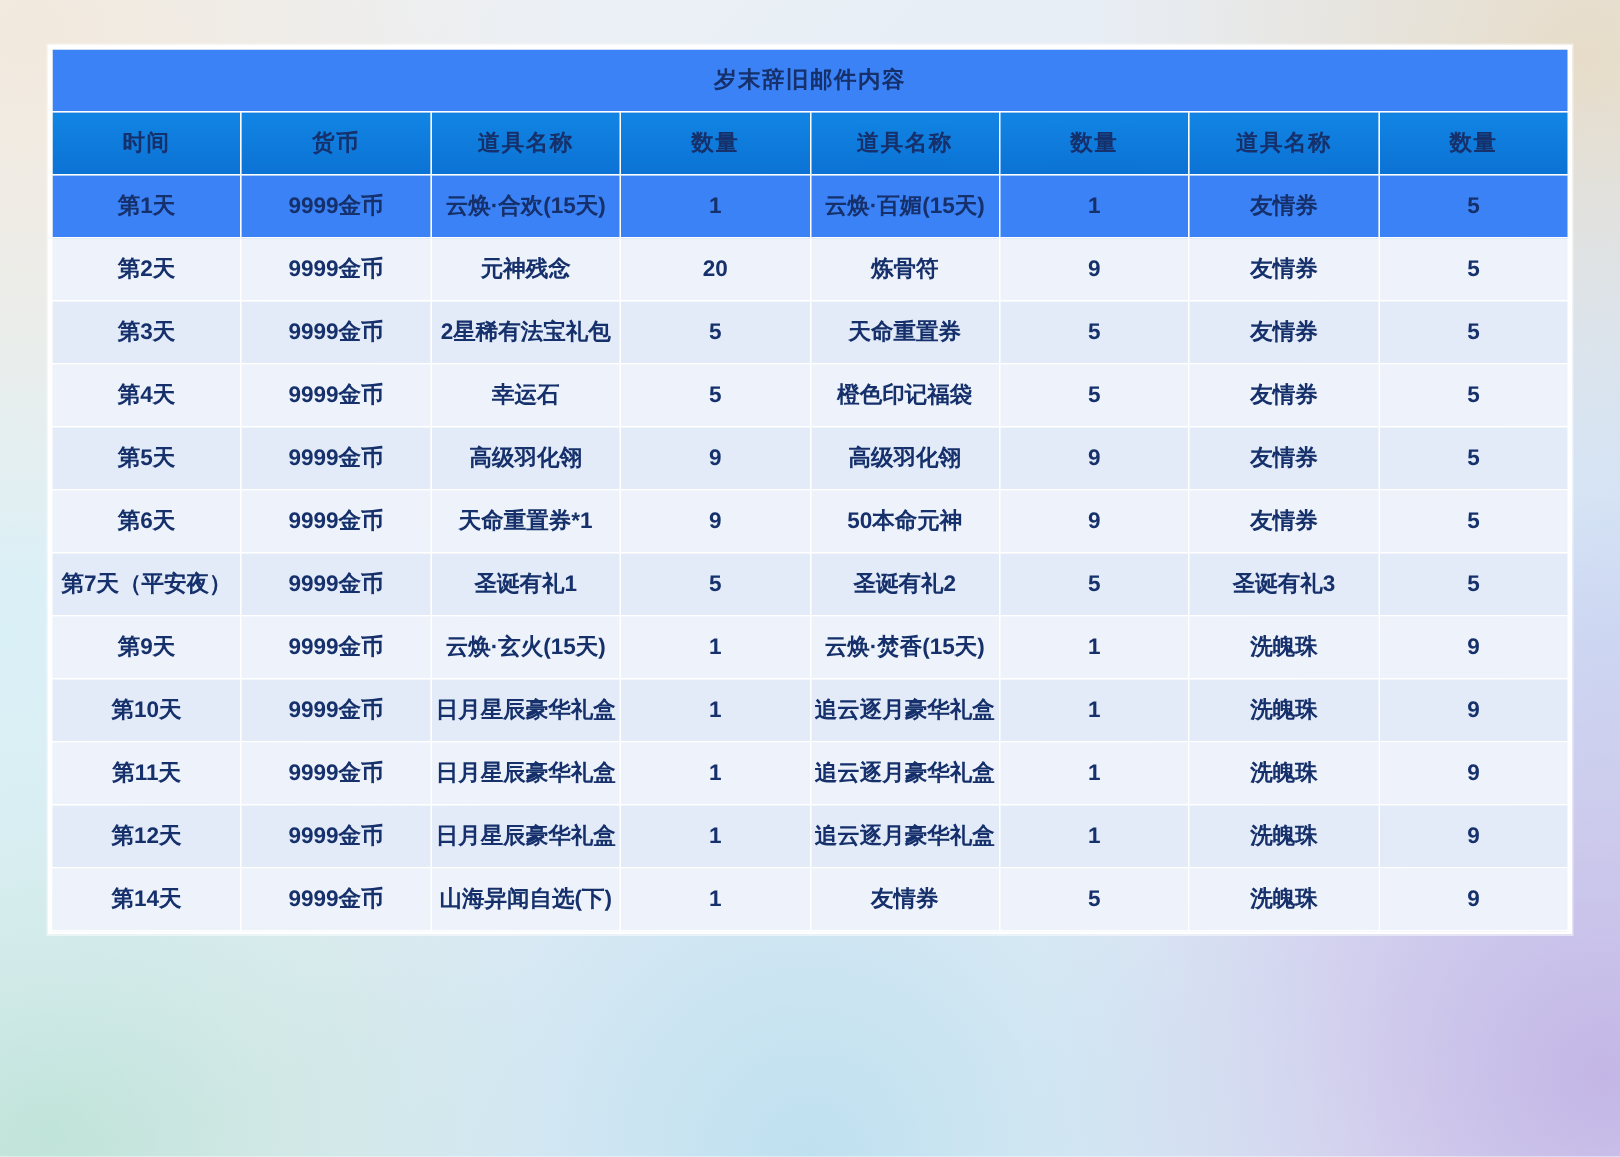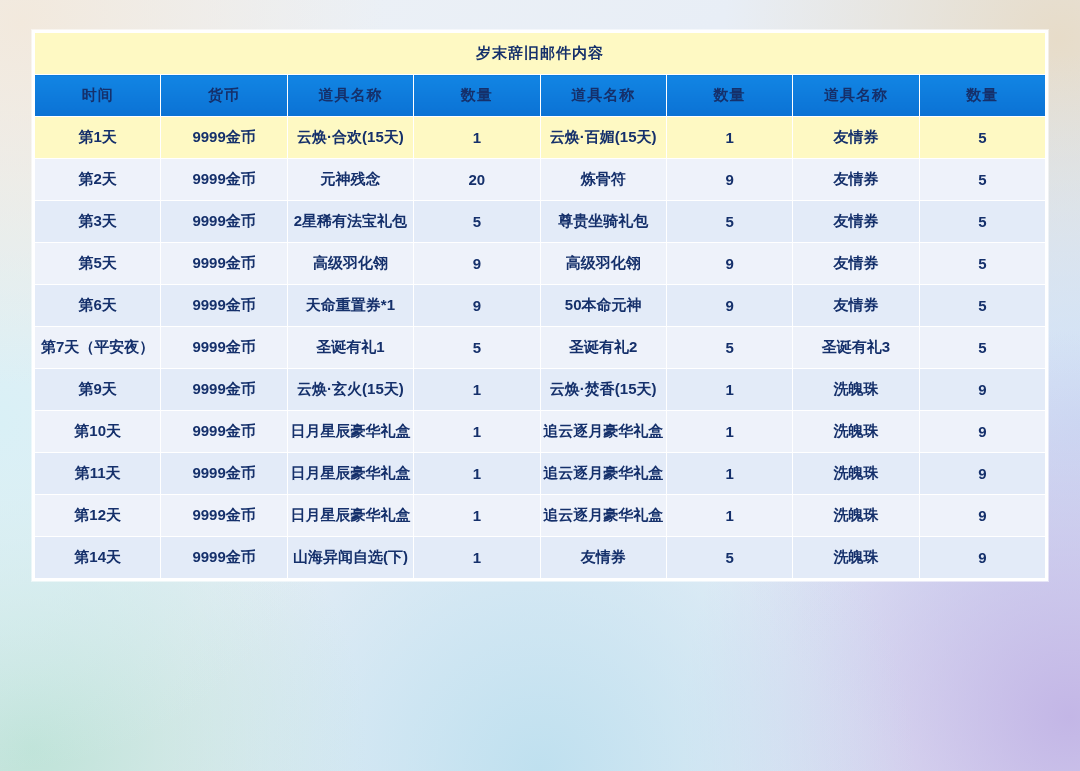--- a/index.html
+++ b/index.html
@@ -68,21 +68,21 @@
     letter-spacing: 1px;
   }
 
   tbody tr td {
     background: #eef2fa;
   }
   tbody tr:nth-child(odd) td {
     background: #e3ebf8;
   }
   tbody tr:nth-child(1) td {
-    background: #fef9c3;
+    background: #3b82f6;
   }
 
   td.time-col { width: 167px; }
   td.cur-col  { width: 104px; }
   td.item-col { width: 183px; }
   td.qty-col  { width: 65px; }
 
   .c-blue   { color: #15306b; }
   .c-hl     { color: #1a3fbf; }
   .c-gold   { color: #f0a800; }
@@ -128,21 +128,31 @@
           <td class="item-col nowrap c-blue">炼骨符</td>
           <td class="qty-col c-blue">9</td>
           <td class="item-col nowrap c-blue">友情券</td>
           <td class="qty-col c-blue">5</td>
         </tr>
         <tr>
           <td class="time-col nowrap c-blue">第3天</td>
           <td class="cur-col nowrap c-blue">9999金币</td>
           <td class="item-col nowrap c-blue">2星稀有法宝礼包</td>
           <td class="qty-col c-blue">5</td>
-          <td class="item-col nowrap c-blue">尊贵坐骑礼包</td>
+          <td class="item-col nowrap c-blue">天命重置券</td>
+          <td class="qty-col c-blue">5</td>
+          <td class="item-col nowrap c-blue">友情券</td>
+          <td class="qty-col c-blue">5</td>
+        </tr>
+        <tr>
+          <td class="time-col nowrap c-blue">第4天</td>
+          <td class="cur-col nowrap c-blue">9999金币</td>
+          <td class="item-col nowrap c-blue">幸运石</td>
+          <td class="qty-col c-blue">5</td>
+          <td class="item-col nowrap c-blue">橙色印记福袋</td>
           <td class="qty-col c-blue">5</td>
           <td class="item-col nowrap c-blue">友情券</td>
           <td class="qty-col c-blue">5</td>
         </tr>
         <tr>
           <td class="time-col nowrap c-blue">第5天</td>
           <td class="cur-col nowrap c-blue">9999金币</td>
           <td class="item-col nowrap c-blue">高级羽化翎</td>
           <td class="qty-col c-blue">9</td>
           <td class="item-col nowrap c-blue">高级羽化翎</td>

